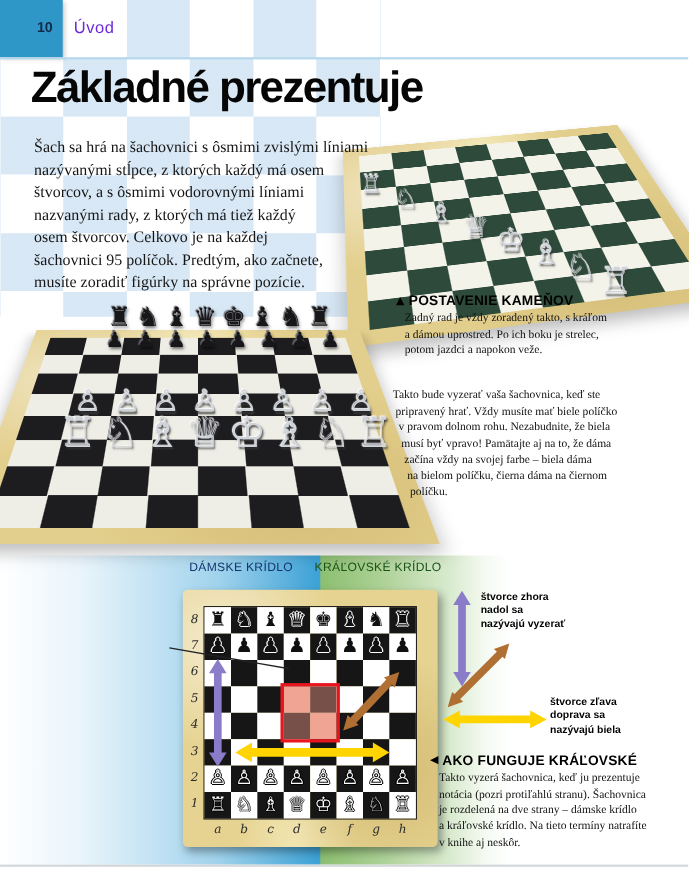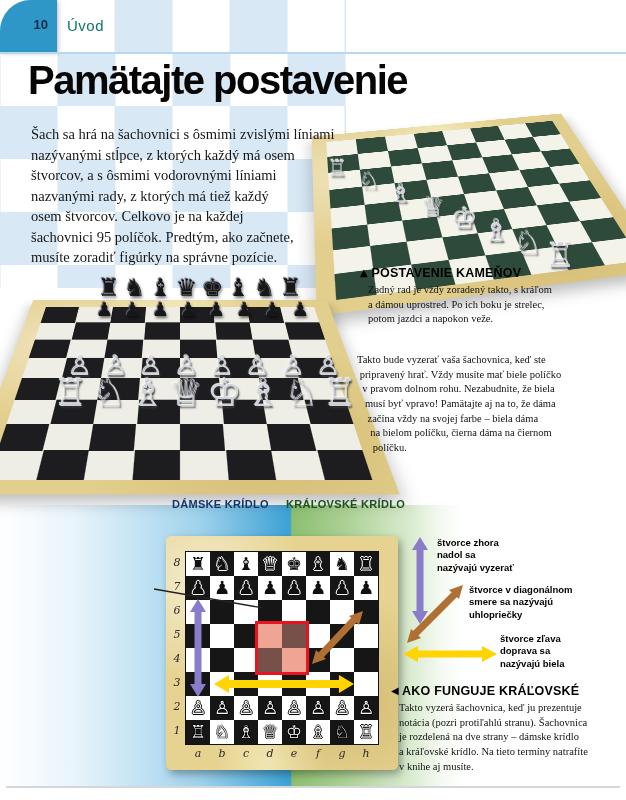--- a/index.html
+++ b/index.html
@@ -1,28 +1,28 @@
 <!DOCTYPE html>
 <html><head>
 <meta charset="utf-8">
 <style>
   html,body{margin:0;padding:0;background:#fff;}
   #page{position:relative;width:626px;height:800px;background:#fff;overflow:hidden;
-        font-family:"Liberation Sans",sans-serif;border-radius:31px;}
+        font-family:"Liberation Sans",sans-serif;}
 
   
   .bg-checker{position:absolute;left:0;top:0;width:346px;height:288px;
     background-image:conic-gradient(rgba(168,203,233,.45) 90deg,transparent 90deg 180deg,rgba(168,203,233,.45) 180deg 270deg,transparent 270deg);
     background-size:115px 106px;background-position:-57.5px 0;z-index:0;}
 
   
   .num-box{position:absolute;left:0;top:0;width:57px;height:52px;background:#2f97c8;
     box-shadow:2px 2px 4px rgba(0,0,0,.18);z-index:2;}
   .num-box span{position:absolute;right:9px;top:17px;font-size:13px;font-weight:bold;color:#13294b;}
-  .uvod{position:absolute;left:67px;top:17px;font-size:15px;color:#0f766e;letter-spacing:.5px;z-index:2;}
+  .uvod{position:absolute;left:67px;top:17px;font-size:15px;color:#6d28d9;letter-spacing:.5px;z-index:2;}
   .top-rule{position:absolute;left:0;top:52px;width:626px;height:2px;background:#b5d8ec;z-index:2;}
   .bottom-rule{position:absolute;left:0;top:786px;width:626px;height:2px;background:#d3d7da;z-index:2;}
 
   .main-title{position:absolute;left:28px;top:58px;font-size:40px;font-weight:800;
     letter-spacing:-1.5px;color:#060606;z-index:3;}
   .intro{position:absolute;left:31px;top:124px;width:345px;font-family:"Liberation Serif",serif;
     font-size:14.5px;line-height:1.42;color:#161616;white-space:pre-line;z-index:3;}
 
   
   .photo{position:absolute;z-index:2;}
@@ -57,21 +57,21 @@
   .cap-ready .cap-body{white-space:pre;}
   .cap-placement{left:360px;top:266px;width:252px;}
   .cap-ready{left:349px;top:350px;width:272px;}
   .cap-how{left:391px;top:684px;width:234px;}
 
   
   .band{position:absolute;left:0;top:505px;width:626px;height:281px;z-index:1;
     background:linear-gradient(90deg,#ffffff 0%,#e8f4fb 12%,#9fd2ec 32%,#3fa3d7 45.8%,#3fa3d7 46.4%,
                #8cbf70 46.6%,#abd094 55%,#dcecd2 66%,#f5faf2 70.5%,#ffffff 74%);}
 
-  .wing{position:absolute;top:498px;font-size:11px;font-weight:bold;letter-spacing:.3px;z-index:3;}
+  .wing{position:absolute;top:510px;font-size:11px;font-weight:normal;letter-spacing:.3px;z-index:3;}
   .wing-q{left:172px;color:#14366e;}
   .wing-k{left:286px;color:#1b531b;}
 
   
   .frame2d{position:absolute;left:166px;top:536px;width:232px;height:234px;border-radius:5px;z-index:2;
     background:radial-gradient(ellipse at 15% 20%,rgba(255,255,255,.55),transparent 38%),
                radial-gradient(ellipse at 80% 70%,rgba(182,152,72,.4),transparent 45%),
                radial-gradient(ellipse at 45% 95%,rgba(255,250,215,.5),transparent 30%),#e6d391;
     box-shadow:3px 4px 8px rgba(0,0,0,.35);}
   .board2d{position:absolute;left:20px;top:16px;width:192px;height:192px;outline:1px solid #111;}
@@ -101,21 +101,21 @@
 <div id="page">
 
   <div class="bg-checker"></div>
 
   <div class="num-box">
     <span>10</span>
   </div>
   <div class="uvod">Úvod</div>
   <div class="top-rule"></div>
 
-  <h1 class="main-title" style="margin:0">Pamätajte postavenie</h1>
+  <h1 class="main-title" style="margin:0">Základné prezentuje</h1>
 
   <div class="intro">Šach sa hrá na šachovnici s ôsmimi zvislými líniami
 nazývanými stĺpce, z ktorých každý má osem
 štvorcov, a s ôsmimi vodorovnými líniami
 nazvanými rady, z ktorých má tiež každý
 osem štvorcov. Celkovo je na každej
 šachovnici 95 políčok. Predtým, ako začnete,
 musíte zoradiť figúrky na správne pozície.</div>
 
   <div class="photo photo-top">
@@ -198,21 +198,21 @@
 
   <div class="caption cap-how">
     <div class="cap-head">
       <span class="mk">◀</span>
       <span>AKO FUNGUJE KRÁĽOVSKÉ</span>
     </div>
     <div class="cap-body">Takto vyzerá šachovnica, keď ju prezentuje
 notácia (pozri protiľahlú stranu). Šachovnica
 je rozdelená na dve strany – dámske krídlo
 a kráľovské krídlo. Na tieto termíny natrafíte
-v knihe aj musíte.</div>
+v knihe aj neskôr.</div>
   </div>
 
   <div class="band"></div>
 
   <div class="wing wing-q">DÁMSKE KRÍDLO</div>
   <div class="wing wing-k">KRÁĽOVSKÉ KRÍDLO</div>
 
   <div class="frame2d">
     <div class="board2d" id="diagBoard">
         <div class="sq lt" style="left: 0px; top: 0px;">
@@ -364,23 +364,20 @@
         <span class="coord" style="left: 164px;">g</span>
         <span class="coord" style="left: 188px;">h</span>
       </div>
     <div class="hl-border"></div>
   </div>
 
 
   <div class="legend-text lg1">štvorce zhora
 nadol sa
 nazývajú vyzerať</div>
-  <div class="legend-text lg2">štvorce v diagonálnom
-smere sa nazývajú
-uhlopriečky</div>
   <div class="legend-text lg3">štvorce zľava
 doprava sa
 nazývajú biela</div>
 
   <svg class="overlay" width="626" height="800" viewBox="0 0 626 800">
 
     <line x1="154" y1="589" x2="263" y2="608" stroke="#222222" stroke-width="1.3"></line>
 
     <g>
       <line x1="198" y1="611" x2="198" y2="685" stroke="#8a7cc8" stroke-width="7"></line>

